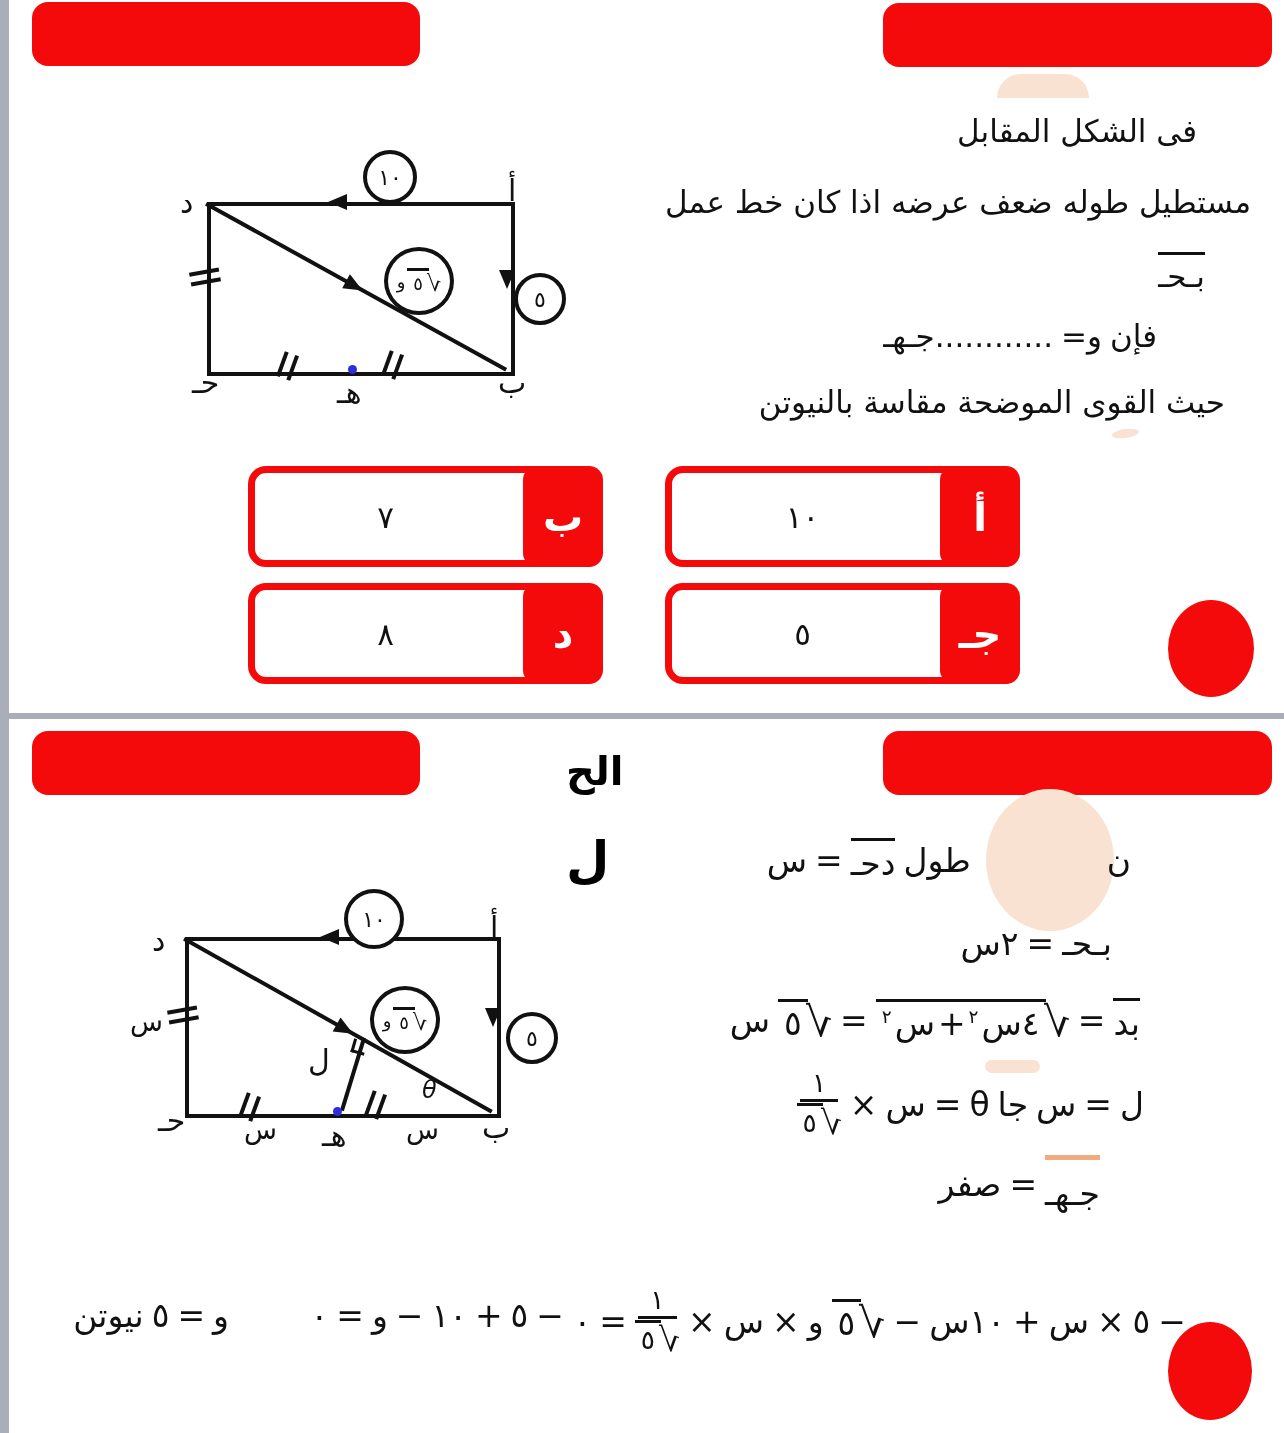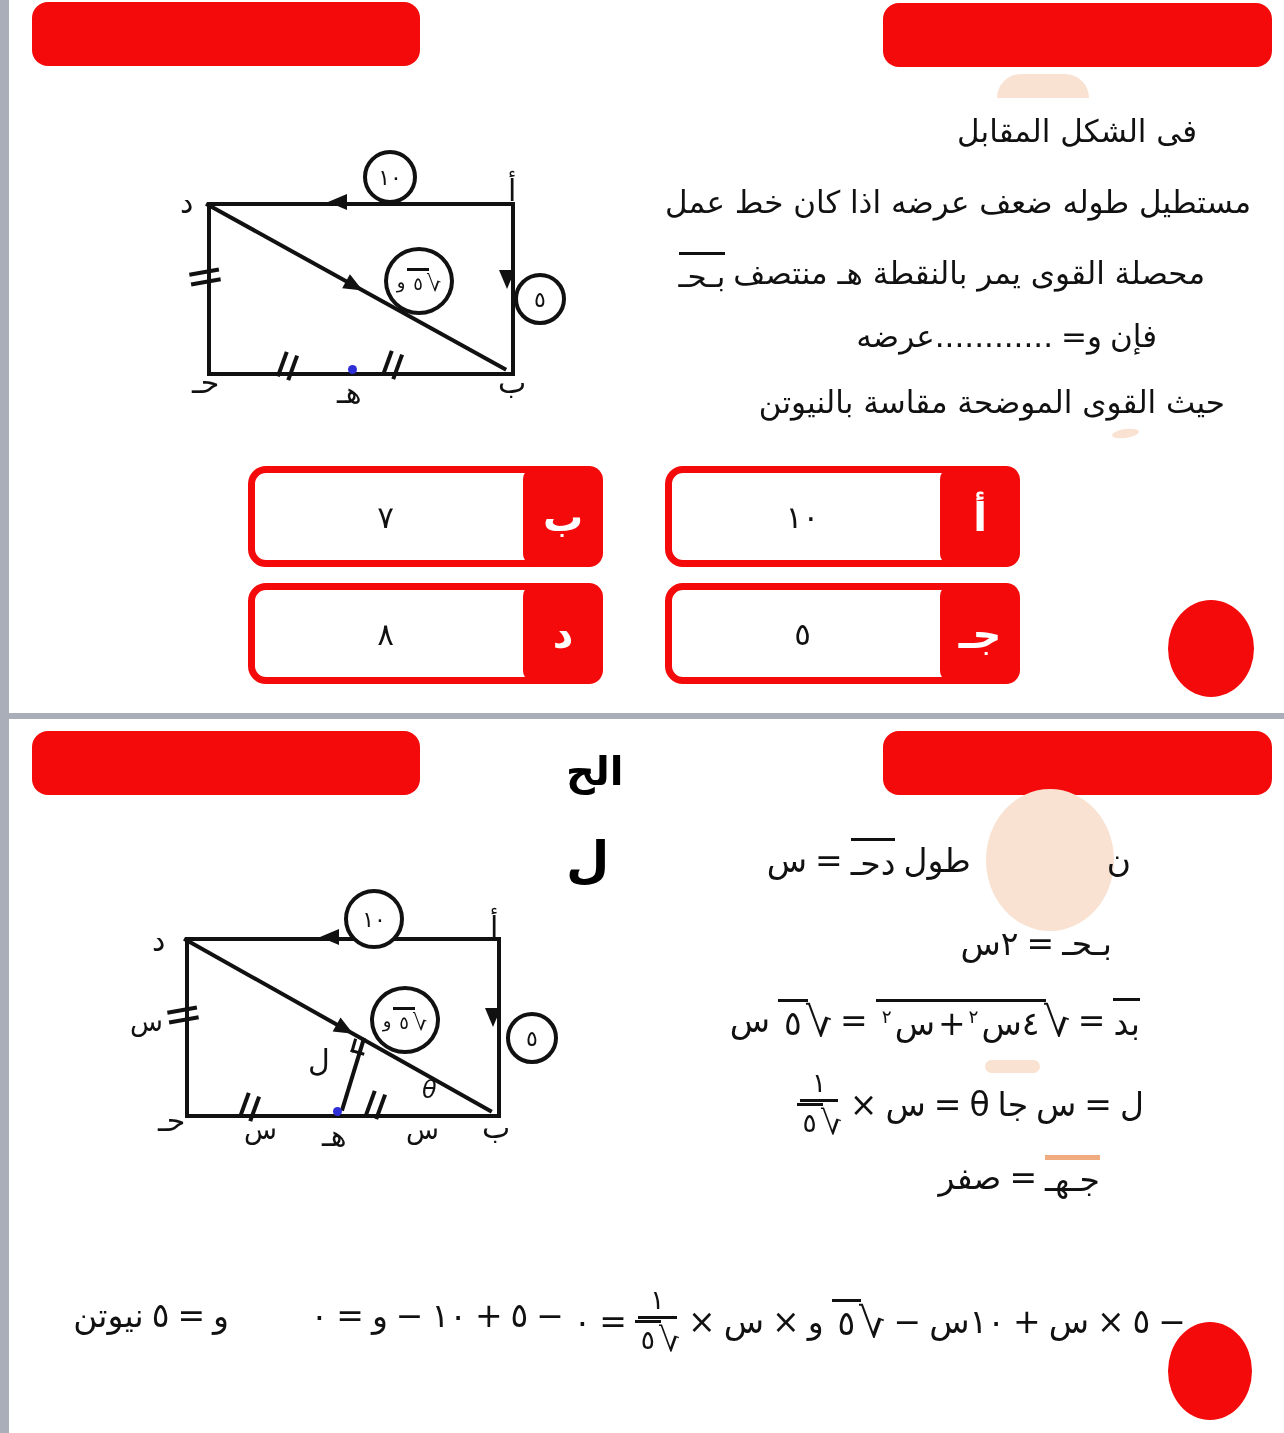--- a/index.html
+++ b/index.html
@@ -11,21 +11,21 @@
   .rcircle{position:absolute;background:#f40a0a;border-radius:50%;}
   .peach{position:absolute;background:#f9e2d1;}
   .dome{border-radius:92px 92px 0 0;}
   .smudge{border-radius:50%;}
   
   .qline,.sline{position:absolute;direction:rtl;display:flex;align-items:center;gap:8px;white-space:nowrap;}
   .qline{font-size:31px;}
   .sline{font-size:33px;}
   .tk{white-space:pre;}
   .ol{border-top:3px solid #111;padding-top:3px;}
-  .olp{border-top:5px solid #f0ab7e;padding-top:0;}
+  .olp{border-top:5px solid #f0ab7e;padding-top:14px;}
   .sup-t{font-size:0.56em;margin-top:-0.7em;white-space:pre;}
   .gap{display:inline-block;}
   .rad{display:inline-flex;direction:rtl;align-items:flex-end;}
   .rsign{transform:scaleX(-1);font-size:1.25em;line-height:0.95;}
   .rbody{border-top:3px solid #111;padding:2px 6px 0;display:inline-flex;direction:rtl;
          align-items:center;gap:3px;margin-right:-2px;}
   .frac{display:inline-flex;flex-direction:column;align-items:center;font-size:0.8em;line-height:1.15;}
   .fnum{border-bottom:3px solid #111;padding:0 12px 1px;}
   .fden{padding-top:1px;}
   .soltitle{position:absolute;font-weight:bold;color:#000;}
@@ -68,27 +68,26 @@
   <div class="peach dome" style="left:997px;top:74px;width:92px;height:24px"></div>
   <div class="peach smudge" style="left:1112px;top:429px;width:27px;height:9px;transform:rotate(-8deg)"></div>
 
   <div class="qline" style="right:33px;top:184px">
       <span class="tk">مستطيل طوله ضعف عرضه اذا كان خط عمل</span>
     </div>
   <div class="qline" style="right:87px;top:113px">
       <span class="tk">فى الشكل المقابل</span>
     </div>
   <div class="qline" style="right:79px;top:252px">
-      <span class="tk">محصلة القوى يمر بالنقطة هـ منتصف</span>
       <span class="tk ol">بـحـ</span>
     </div>
   <div class="qline" style="right:127px;top:318px">
       <span class="tk">فإن</span>
       <span class="tk">و=</span>
-      <span class="tk">............عرضه</span>
+      <span class="tk">............جـهـ</span>
     </div>
   <div class="qline" style="right:59px;top:384px">
       <span class="tk">حيث القوى الموضحة مقاسة بالنيوتن</span>
     </div>
 
   <div class="fig" style="left:180px;top:140px;width:400px;height:290px">
     <div class="frect" style="left:27px;top:62px;width:300px;height:166px"></div>
     <div class="fline" style="left:27px;top:62px;width:343px;transform:rotate(28.95deg)">
       <span class="ah-r" style="left:160px;top:-10px"></span>
     </div>

